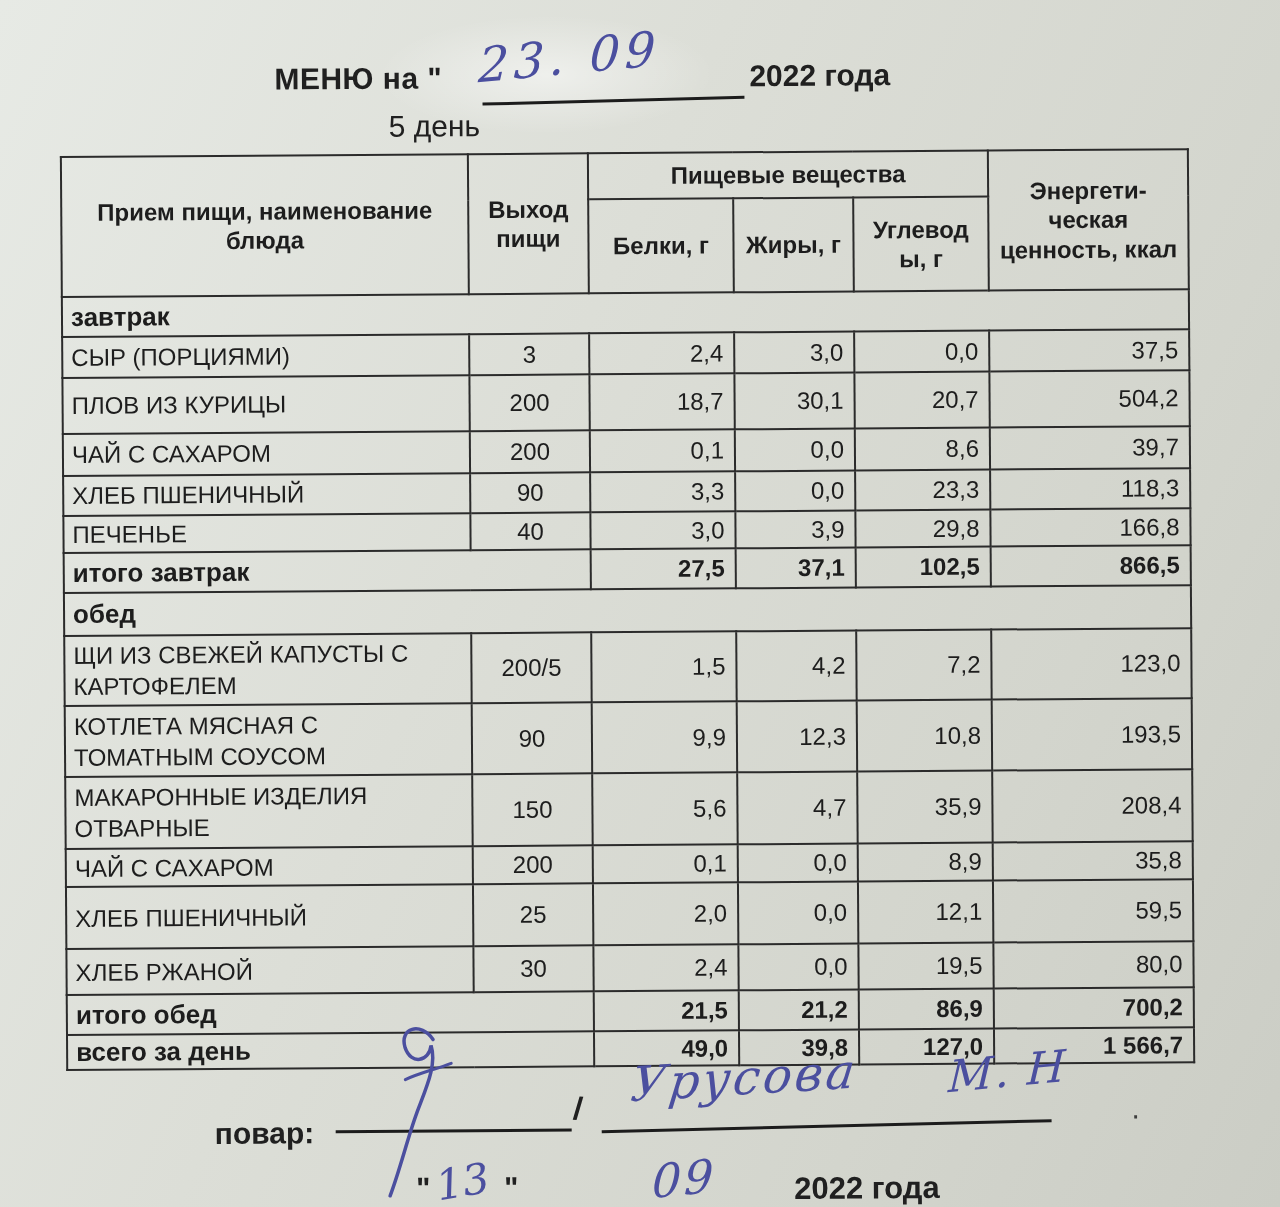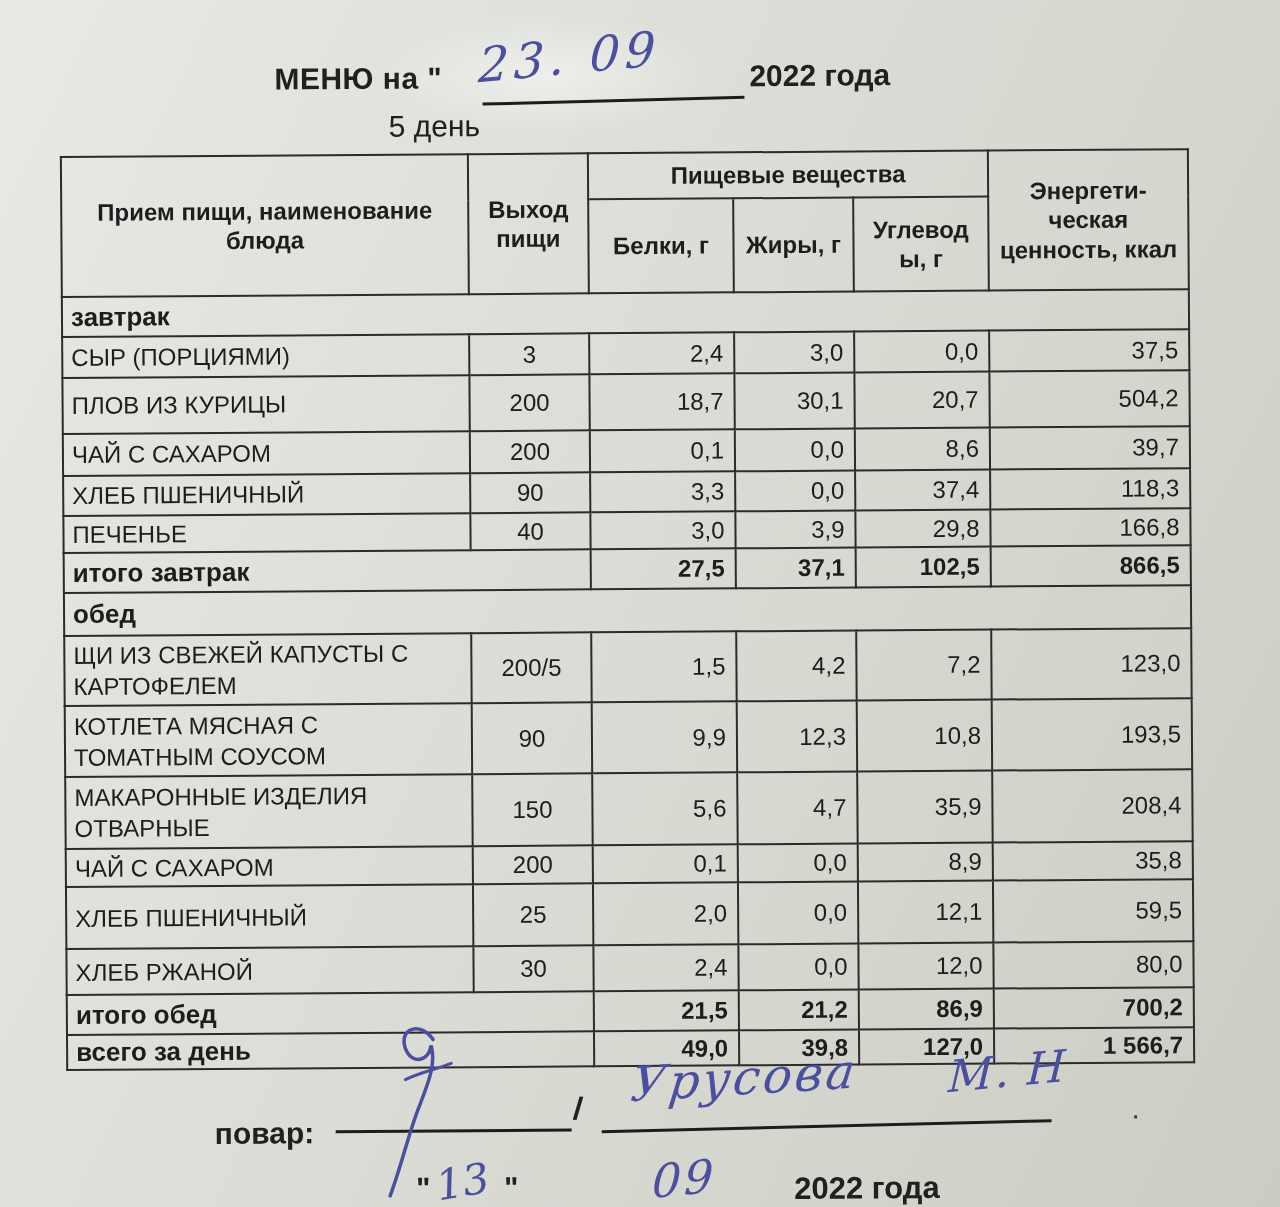--- a/index.html
+++ b/index.html
@@ -108,21 +108,21 @@
         <td class="num">0,1</td>
         <td class="num">0,0</td>
         <td class="num">8,6</td>
         <td class="num">39,7</td>
       </tr>
       <tr style="height:40px">
         <td class="name">ХЛЕБ ПШЕНИЧНЫЙ</td>
         <td class="out">90</td>
         <td class="num">3,3</td>
         <td class="num">0,0</td>
-        <td class="num">37,4</td>
+        <td class="num">23,3</td>
         <td class="num">118,3</td>
       </tr>
       <tr style="height:37px">
         <td class="name">ПЕЧЕНЬЕ</td>
         <td class="out">40</td>
         <td class="num">3,0</td>
         <td class="num">3,9</td>
         <td class="num">29,8</td>
         <td class="num">166,8</td>
       </tr>
@@ -177,21 +177,21 @@
         <td class="num">2,0</td>
         <td class="num">0,0</td>
         <td class="num">12,1</td>
         <td class="num">59,5</td>
       </tr>
       <tr style="height:46px">
         <td class="name">ХЛЕБ РЖАНОЙ</td>
         <td class="out">30</td>
         <td class="num">2,4</td>
         <td class="num">0,0</td>
-        <td class="num">12,0</td>
+        <td class="num">19,5</td>
         <td class="num">80,0</td>
       </tr>
       <tr class="total" style="height:40px">
         <td colspan="2" class="total-label">итого обед</td>
         <td class="num">21,5</td>
         <td class="num">21,2</td>
         <td class="num">86,9</td>
         <td class="num">700,2</td>
       </tr>
       <tr class="total" style="height:35px">

